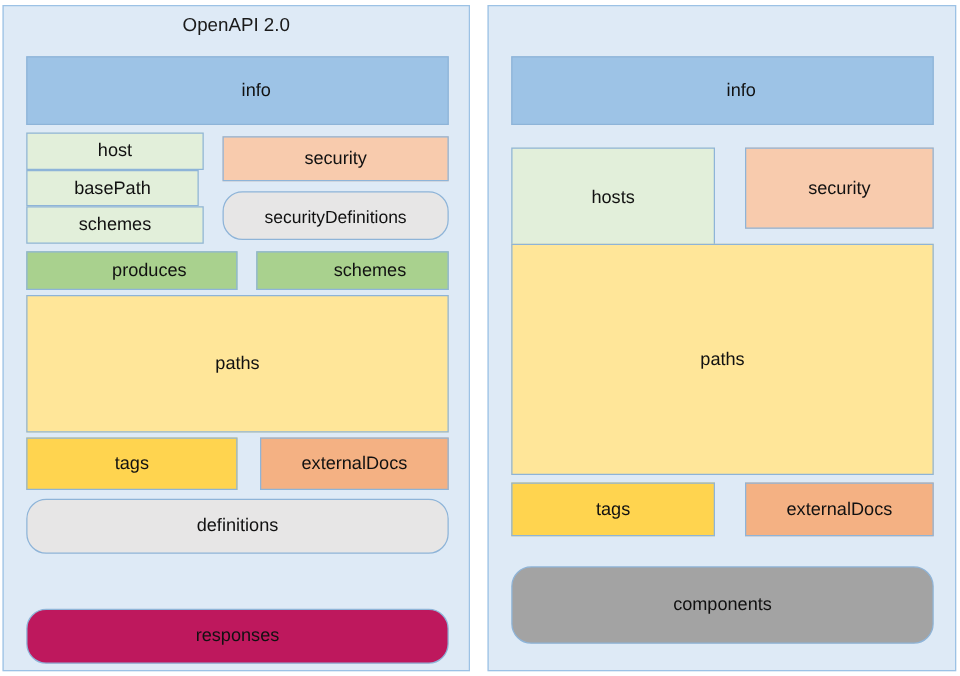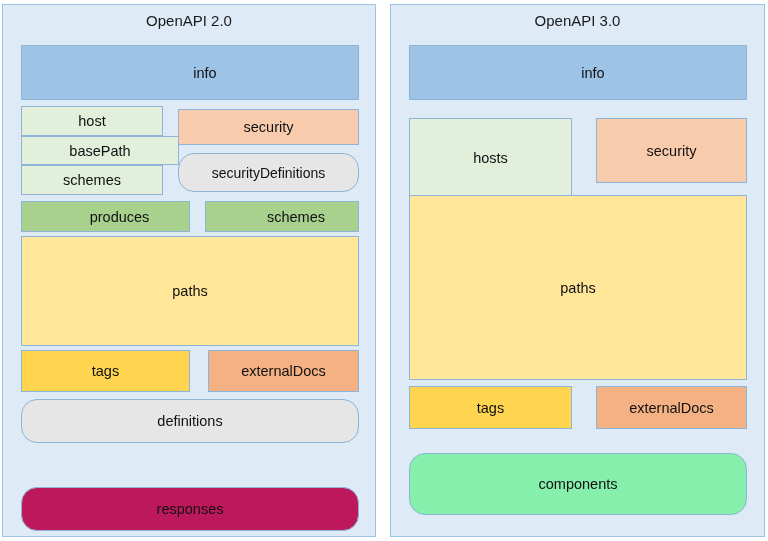--- a/index.html
+++ b/index.html
@@ -74,21 +74,21 @@
 <div class="canvas">
 
   <div class="panel" id="panel-left">
 
     <div class="panel-title">OpenAPI 2.0</div>
 
     <div class="box fill-info" style="left: 18px; top: 40px; width: 338px; height: 55px; background-color: rgb(157, 195, 230);">info</div>
 
     <div class="box fill-lightgreen" style="left: 18px; top: 101px; width: 142px; height: 30px; background-color: rgb(226, 239, 218);">host</div>
 
-    <div class="box fill-lightgreen" style="left: 18px; top: 131px; width: 158px; height: 29px; background-color: rgb(226, 239, 218);">basePath</div>
+    <div class="box fill-lightgreen" style="left: 18px; top: 131px; width: 138px; height: 29px; background-color: rgb(226, 239, 218);">basePath</div>
 
     <div class="box fill-lightgreen" style="left: 18px; top: 160px; width: 142px; height: 30px; background-color: rgb(226, 239, 218);">schemes</div>
 
     <div class="box fill-peach" style="left: 175px; top: 104px; width: 181px; height: 36px; background-color: rgb(248, 203, 173);">security</div>
 
     <div class="box fill-gray small-text" style="left: 175px; top: 148px; width: 181px; height: 39px; background-color: rgb(231, 230, 230);">securityDefinitions</div>
 
     <div class="box fill-green" style="left: 18px; top: 196px; width: 169px; height: 31px; background-color: rgb(169, 209, 142);">produces</div>
 
     <div class="box fill-green" style="left: 202px; top: 196px; width: 154px; height: 31px; background-color: rgb(169, 209, 142);">schemes</div>
@@ -100,30 +100,29 @@
     <div class="box fill-orange" style="left: 205px; top: 345px; width: 151px; height: 42px; background-color: rgb(244, 177, 131);">externalDocs</div>
 
     <div class="box fill-gray" style="left: 18px; top: 394px; width: 338px; height: 44px; background-color: rgb(231, 230, 230);">definitions</div>
 
 
     <div class="box fill-gray" style="left: 18px; top: 482px; width: 338px; height: 44px; background-color: #be185d;">responses</div>
   </div>
 
   <div class="panel" id="panel-right">
 
-    <div class="panel-title">OpenAPI 3.0</div>
 
     <div class="box fill-info" style="left: 18px; top: 40px; width: 338px; height: 55px; background-color: rgb(157, 195, 230);">info</div>
 
     <div class="box fill-lightgreen" style="left: 18px; top: 113px; width: 163px; height: 80px; background-color: rgb(226, 239, 218);">hosts</div>
 
     <div class="box fill-peach" style="left: 205px; top: 113px; width: 151px; height: 65px; background-color: rgb(248, 203, 173);">security</div>
 
     <div class="box fill-paleyellow paths" style="left: 18px; top: 190px; width: 338px; height: 185px; background-color: rgb(255, 230, 153);">paths</div>
 
     <div class="box fill-yellow" style="left: 18px; top: 381px; width: 163px; height: 43px; background-color: rgb(255, 212, 79);">tags</div>
 
     <div class="box fill-orange" style="left: 205px; top: 381px; width: 151px; height: 43px; background-color: rgb(244, 177, 131);">externalDocs</div>
 
-    <div class="box fill-gray" style="left: 18px; top: 448px; width: 338px; height: 62px; background-color: #86efac;">components</div>
+    <div class="box fill-gray" style="left: 18px; top: 448px; width: 338px; height: 62px; background-color: #a3a3a3;">components</div>
   </div>
 
 </div>
 
 </body></html>

